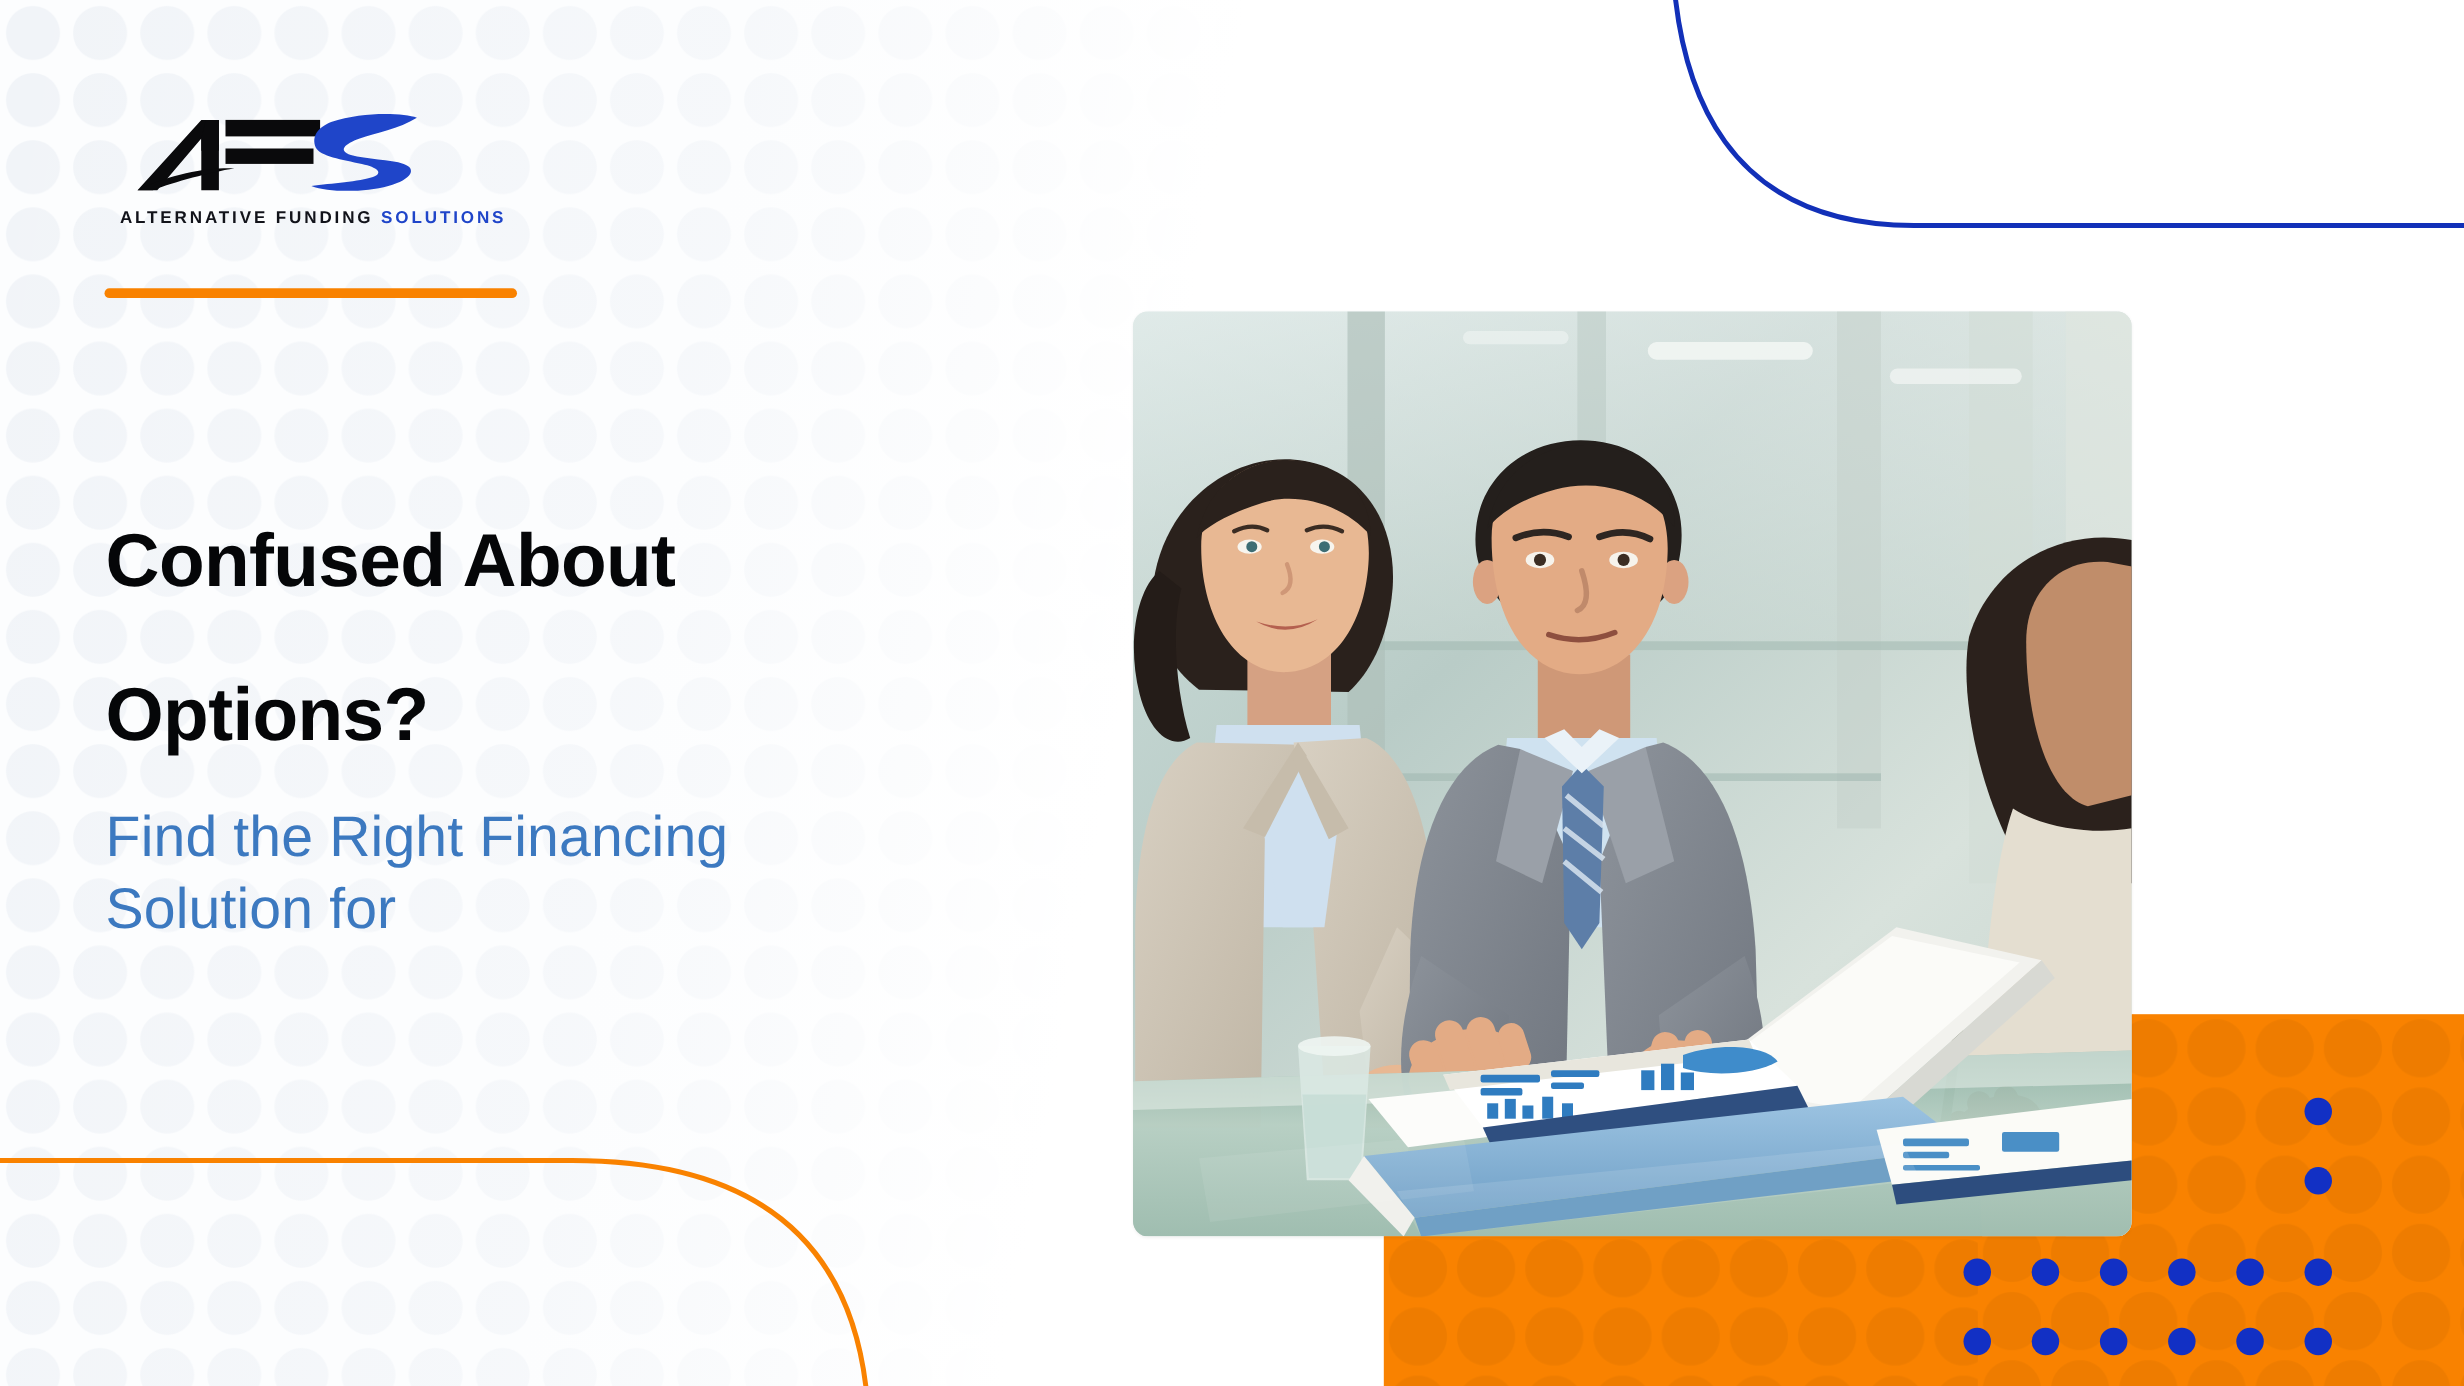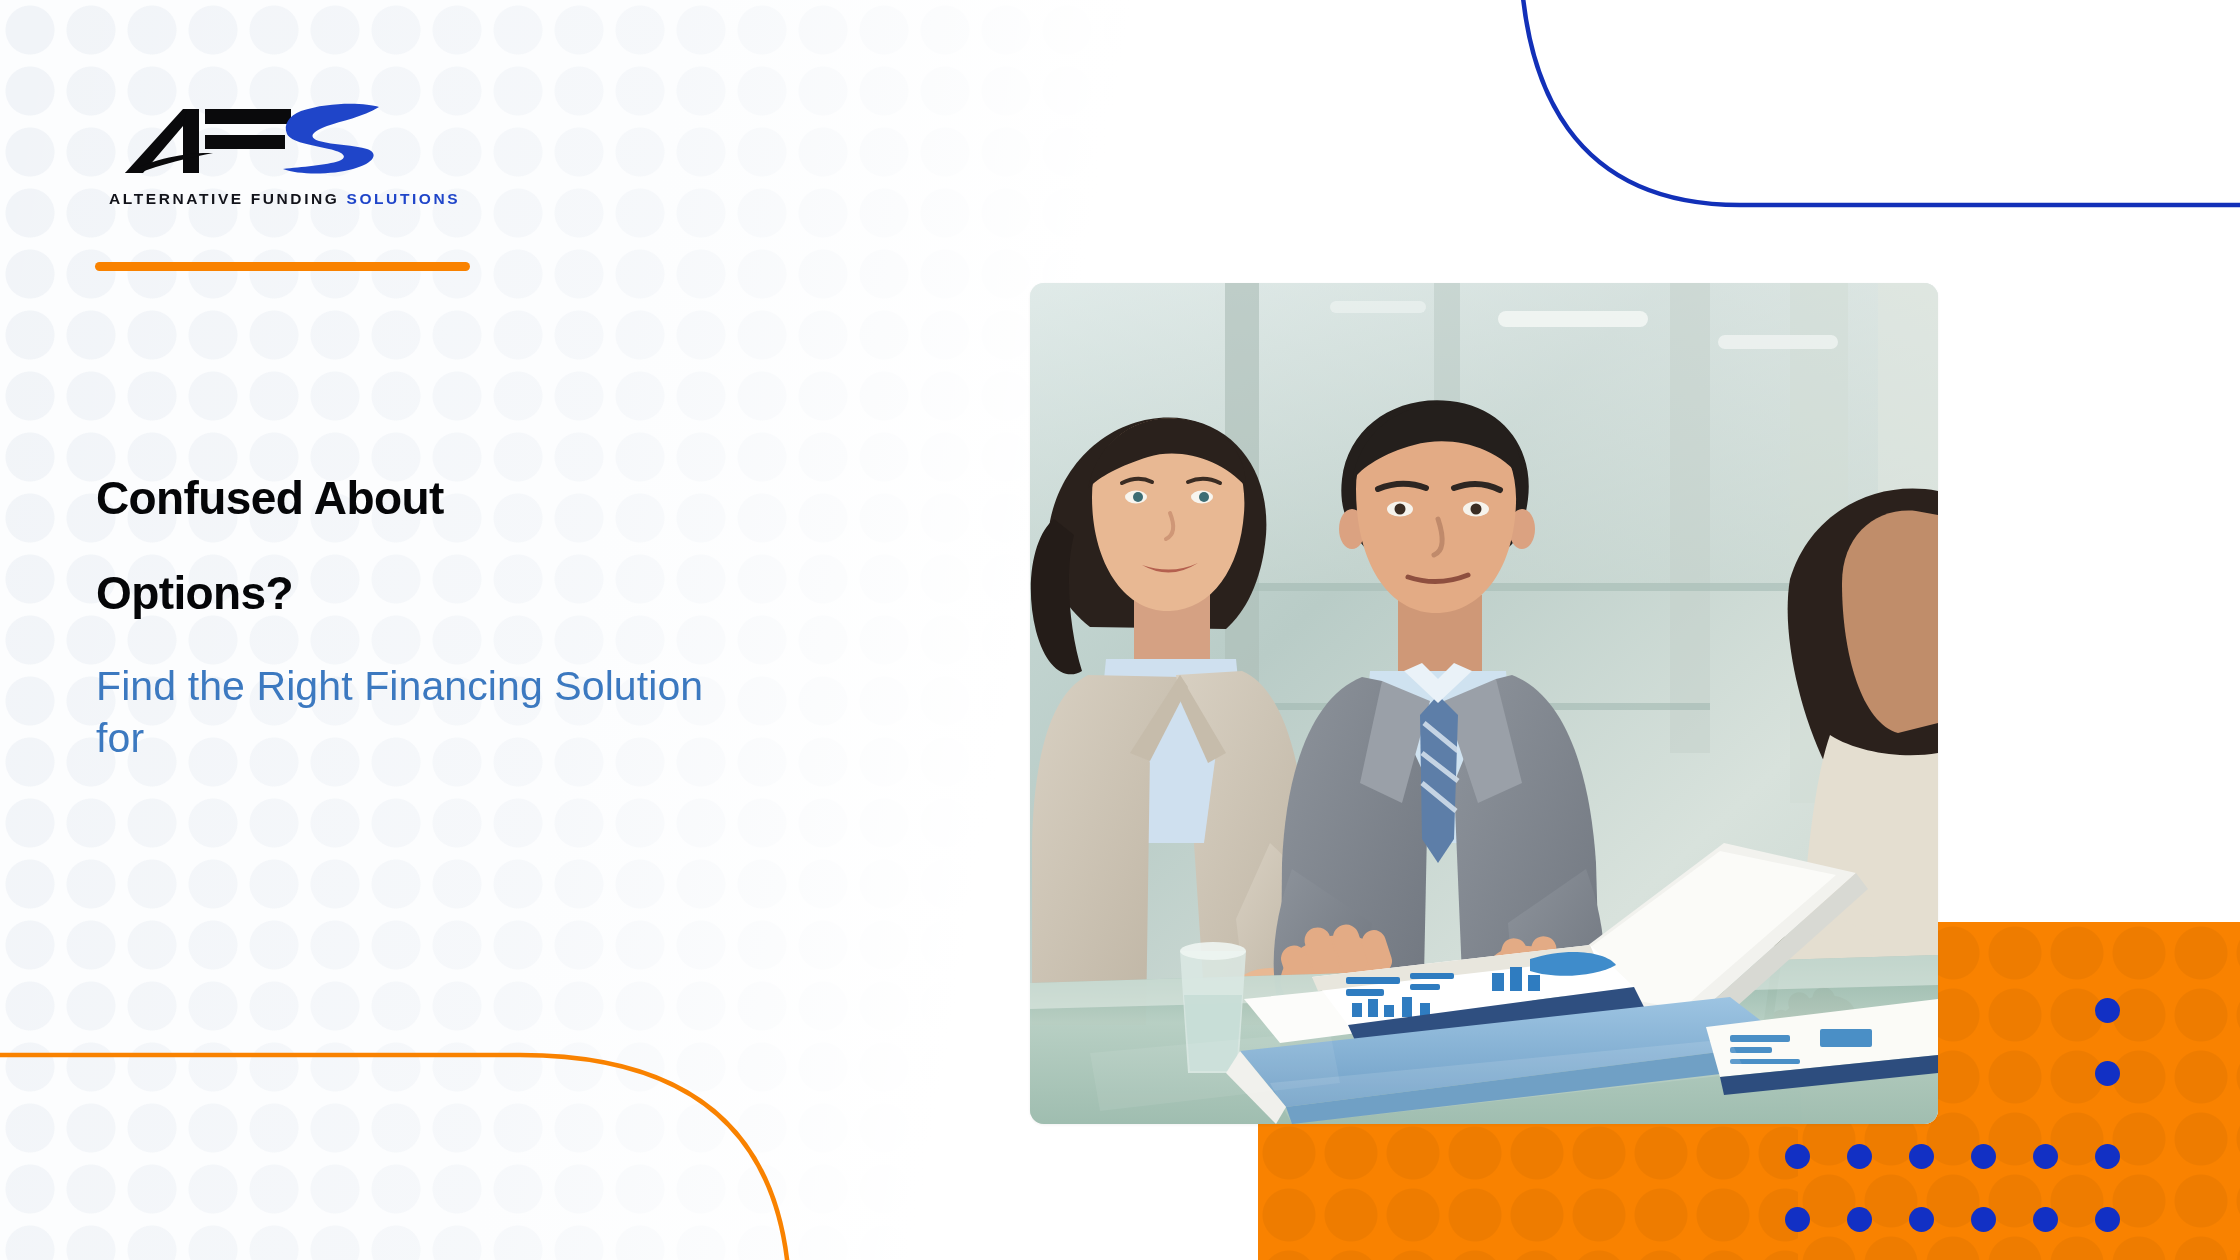--- a/index.html
+++ b/index.html
@@ -42,27 +42,27 @@
 
   .logo-rule{
     position:absolute; left:95px; top:262px;
     width:375px; height:9px; border-radius:5px;
     background:#f98200; z-index:6;
   }
 
   
   .copy{ position:absolute; left:96px; top:475px; width:900px; z-index:6; }
   .headline{
-    font-size:46px; line-height:1.03; font-weight:800;
+    font-size:68px; line-height:1.03; font-weight:800;
     color:#050608; letter-spacing:-0.6px;
     max-width:640px;
   }
   .subhead{
     margin-top:44px;
-    font-size:41px; line-height:1.26; font-weight:400;
+    font-size:52px; line-height:1.26; font-weight:400;
     color:#3c79c0; letter-spacing:0.1px;
     max-width:660px;
   }
 
   
   .orange-l{ position:absolute; right:0; bottom:0; width:442px; height:338px; z-index:3; }
   .orange-l-wide{ position:absolute; right:0; bottom:0; width:982px; height:138px; z-index:3; }
   .orange-fill{
     position:absolute; inset:0;
     background-color:#f98200;

